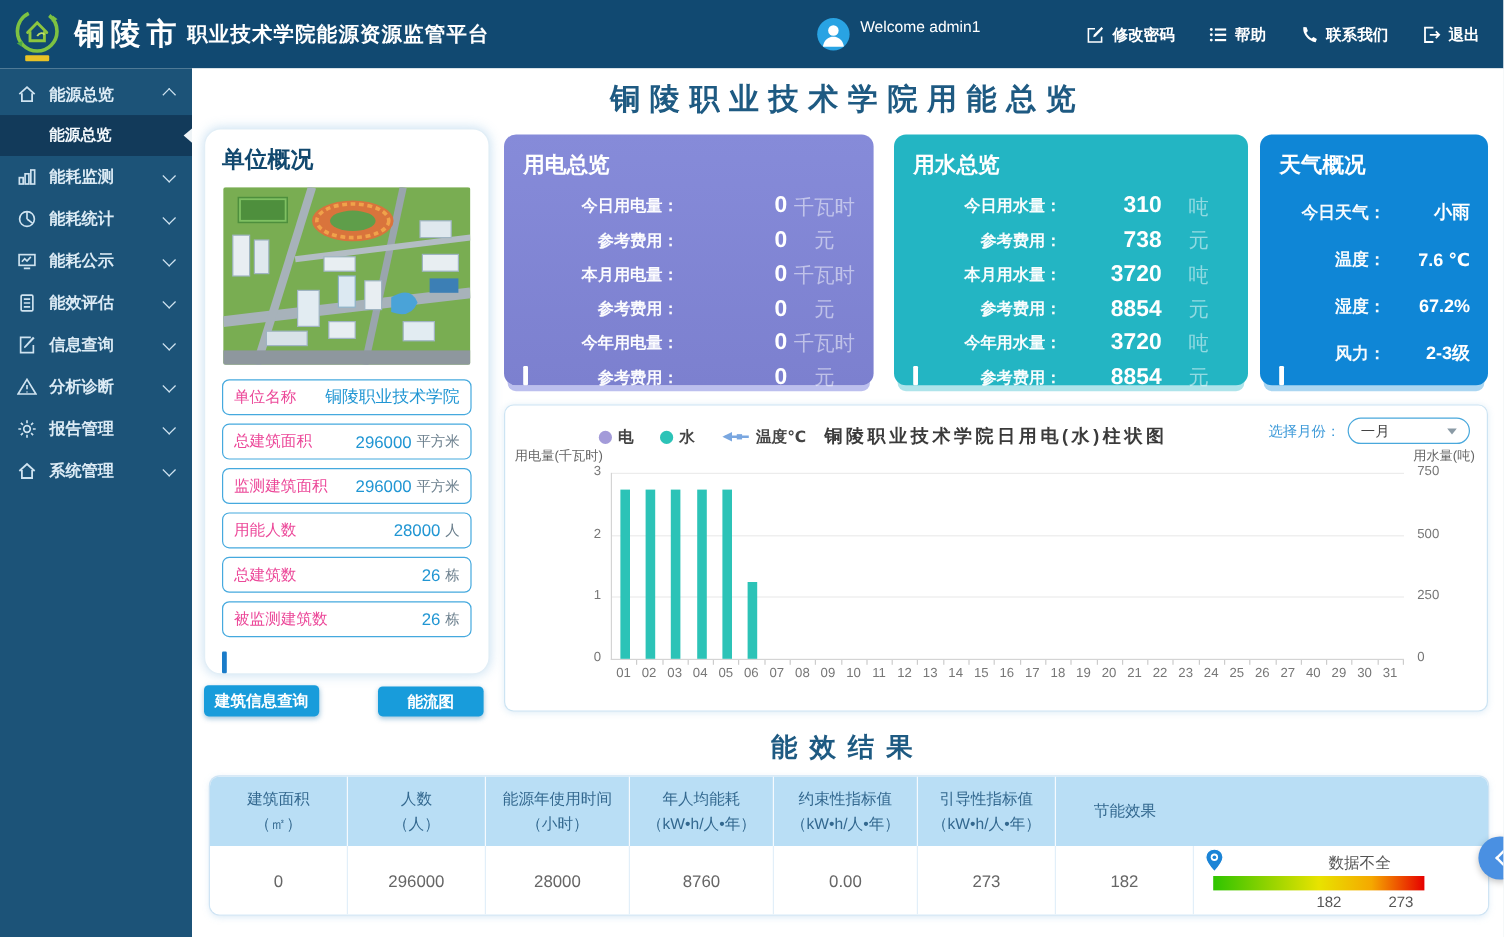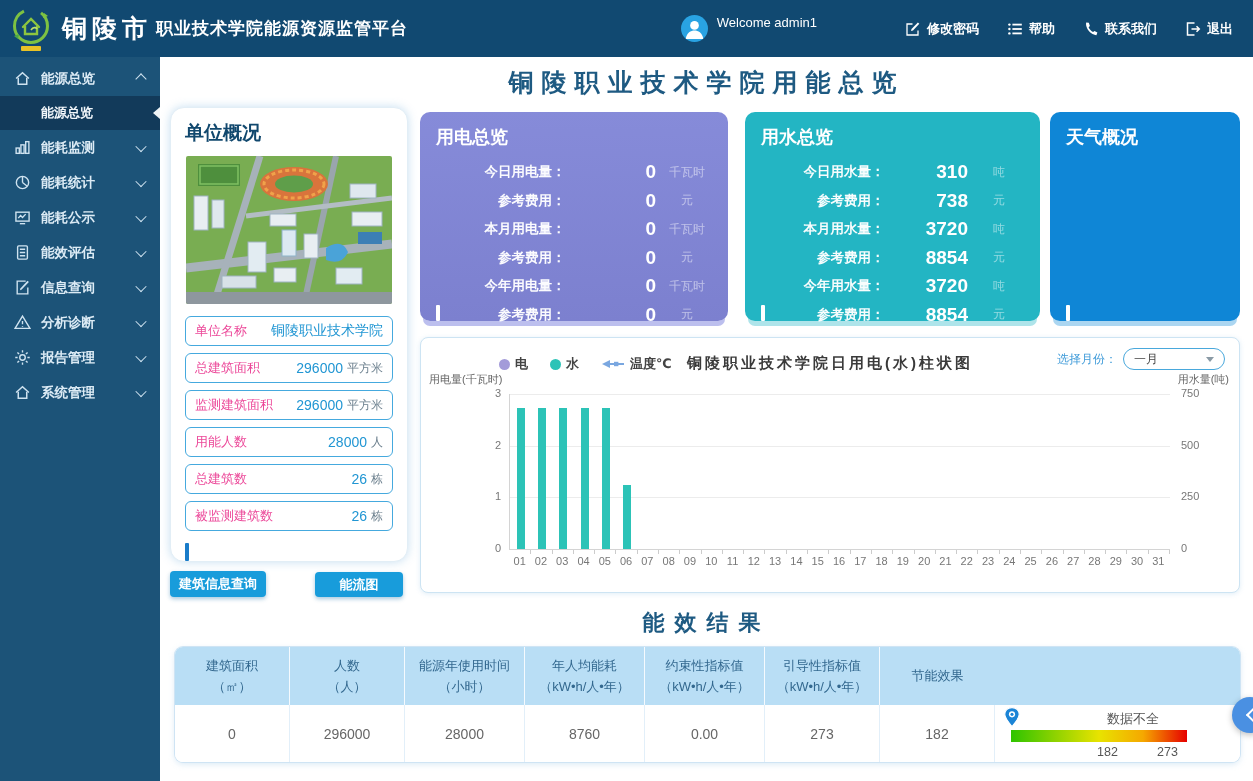--- a/index.html
+++ b/index.html
@@ -67,21 +67,21 @@
              box-shadow:0 8px 0 -3px #bcbfee;}
   .water-card{left:585px;top:55px;width:295px;height:209px;background:#23b5c3;
              box-shadow:0 8px 0 -3px #aee4ea;}
   .weather-card{left:890px;top:55px;width:190px;height:209px;background:#0f86d6;
              box-shadow:0 8px 0 -3px #abd6f1;}
   .stat-card .card-title{font-size:18px;color:#fff;padding:13px 16px 9px;}
   .stat-card .card-title .bar{background:#fff;height:16px;}
   .stat-row{display:flex;align-items:center;height:28.5px;padding:0 14px;}
   .stat-label{flex:0 0 47%;text-align:right;font-size:13.5px;color:rgba(255,255,255,.97);font-weight:bold;}
   .stat-value{flex:1;text-align:right;font-weight:bold;font-size:19px;padding-right:4px;}
-  .stat-unit{flex:0 0 54px;text-align:center;font-size:12px;color:rgba(255,255,255,.5);}
+  .stat-unit{flex:0 0 54px;text-align:center;font-size:17px;color:rgba(255,255,255,.5);}
   .w-row{display:flex;align-items:center;height:39px;padding:0 15px;}
   .w-label{flex:0 0 56%;text-align:right;font-size:14px;font-weight:bold;color:rgba(255,255,255,.97);}
   .w-value{flex:1;text-align:right;font-size:15px;font-weight:bold;}
   
   .chart-card{position:absolute;left:260px;top:280px;width:820px;height:256px;background:#fff;
               border:1px solid #cde4f3;border-radius:8px;box-shadow:0 1px 5px rgba(150,195,230,.3);
               box-sizing:border-box;}
   .chart-title{position:absolute;top:16px;left:150px;right:150px;text-align:center;font-size:15px;
                font-weight:bold;color:#3a3a3a;letter-spacing:3px;pointer-events:none;}
   .legend{position:absolute;left:78px;top:17px;display:flex;gap:22px;align-items:center;
@@ -456,20 +456,38 @@
             <span class="stat-unit">元</span>
           </div>
         </div>
     </div>
 
     <div class="stat-card weather-card">
       <div class="card-title">
         <span class="bar"></span>
         <span>天气概况</span>
       </div>
+      <div id="weather-rows">
+          <div class="w-row">
+            <span class="w-label">今日天气：</span>
+            <span class="w-value">小雨</span>
+          </div>
+          <div class="w-row">
+            <span class="w-label">温度：</span>
+            <span class="w-value">7.6 ℃</span>
+          </div>
+          <div class="w-row">
+            <span class="w-label">湿度：</span>
+            <span class="w-value">67.2%</span>
+          </div>
+          <div class="w-row">
+            <span class="w-label">风力：</span>
+            <span class="w-value">2-3级</span>
+          </div>
+        </div>
     </div>
 
     <div class="chart-card">
       <div class="chart-title">铜陵职业技术学院日用电(水)柱状图</div>
       <div class="legend" id="chart-legend">
           <span class="lg-item">
             <span class="lg-dot" style="background:#a39bd9"></span>
             <span>电</span>
           </span>
           <span class="lg-item">
@@ -561,21 +579,21 @@
           <div class="xl" style="left: 556.032px;">23</div>
           <div class="xt" style="left: 577.677px;"></div>
           <div class="xl" style="left: 577.323px;">24</div>
           <div class="xt" style="left: 598.968px;"></div>
           <div class="xl" style="left: 598.613px;">25</div>
           <div class="xt" style="left: 620.258px;"></div>
           <div class="xl" style="left: 619.903px;">26</div>
           <div class="xt" style="left: 641.548px;"></div>
           <div class="xl" style="left: 641.194px;">27</div>
           <div class="xt" style="left: 662.839px;"></div>
-          <div class="xl" style="left: 662.484px;">28</div>
+          <div class="xl" style="left: 662.484px;">40</div>
           <div class="xt" style="left: 684.129px;"></div>
           <div class="xl" style="left: 683.774px;">29</div>
           <div class="xt" style="left: 705.419px;"></div>
           <div class="xl" style="left: 705.065px;">30</div>
           <div class="xt" style="left: 726.71px;"></div>
           <div class="xl" style="left: 726.355px;">31</div>
           <div class="xt" style="left: 748px;"></div>
         </div>
     </div>
 

